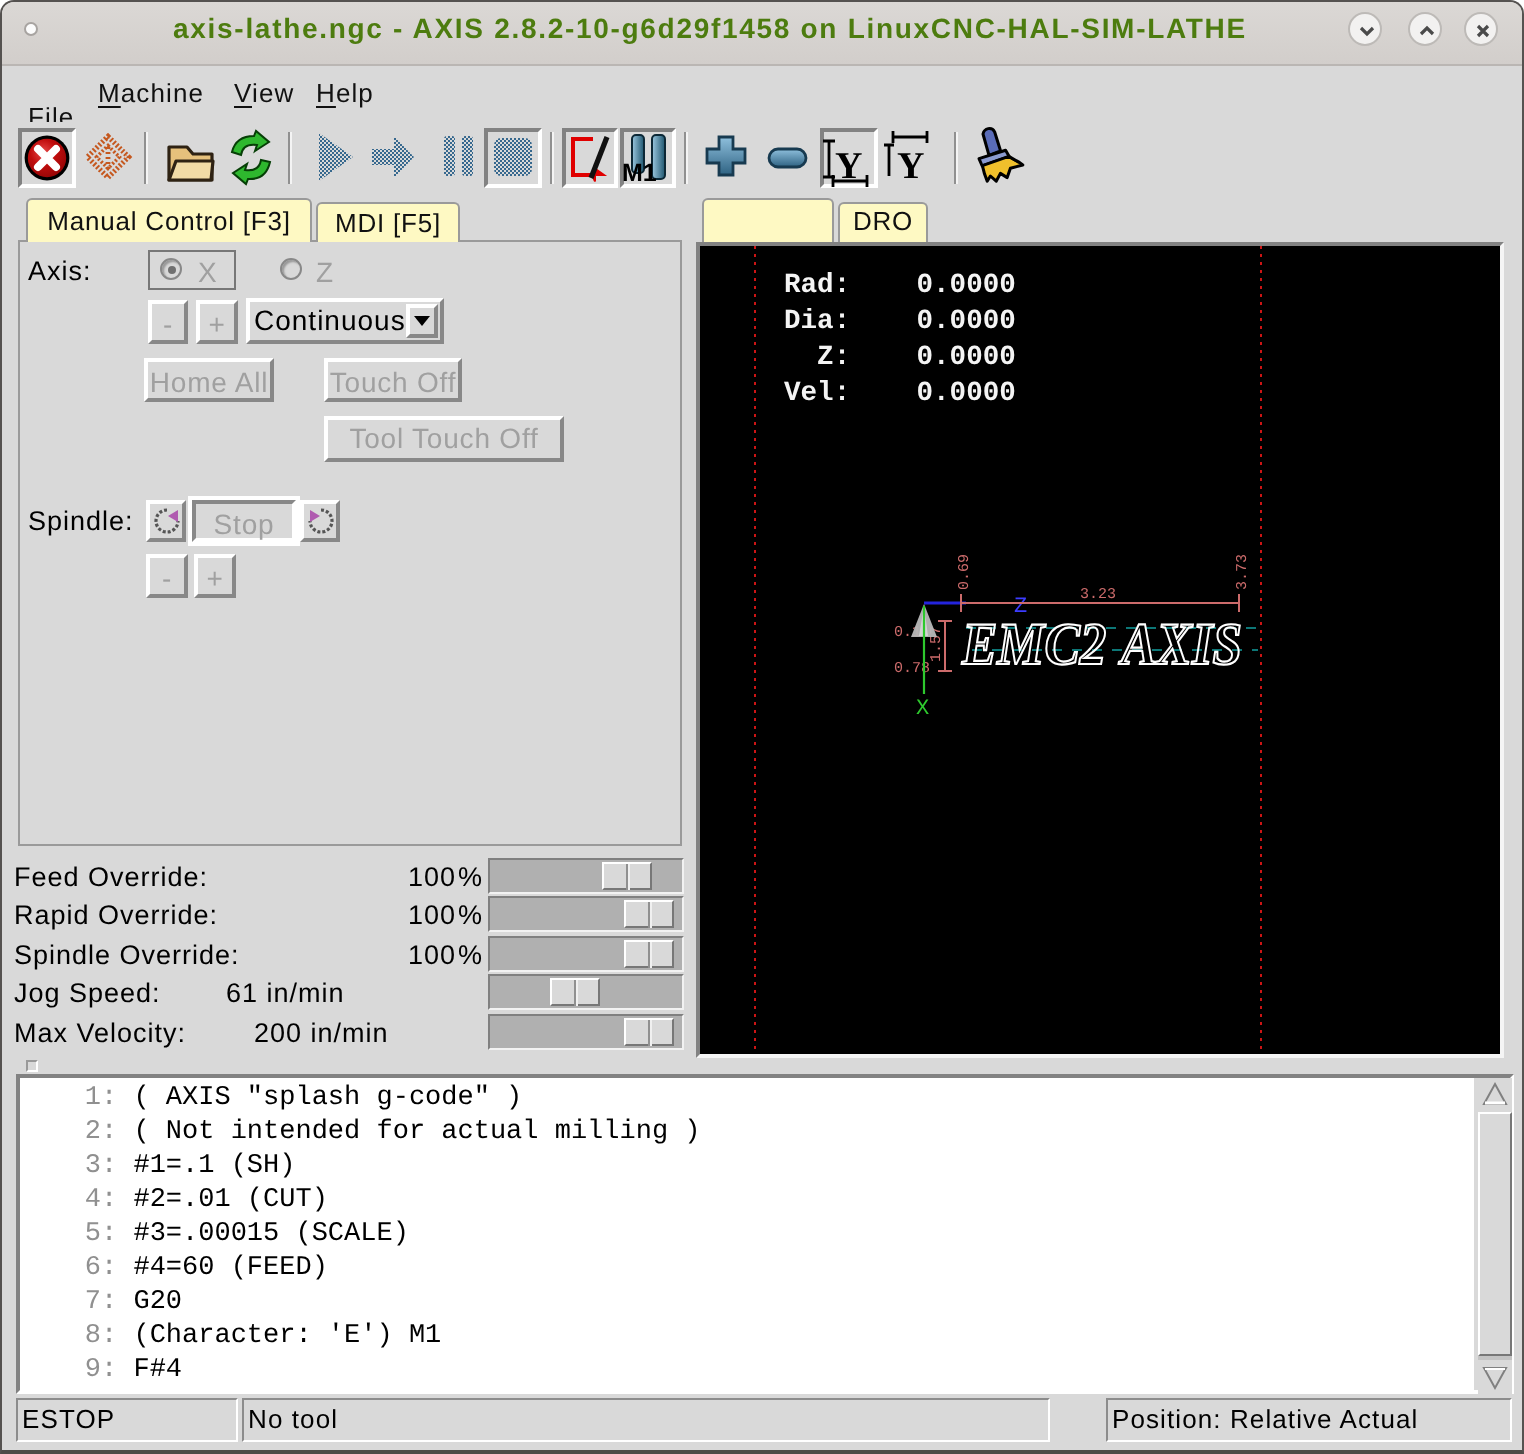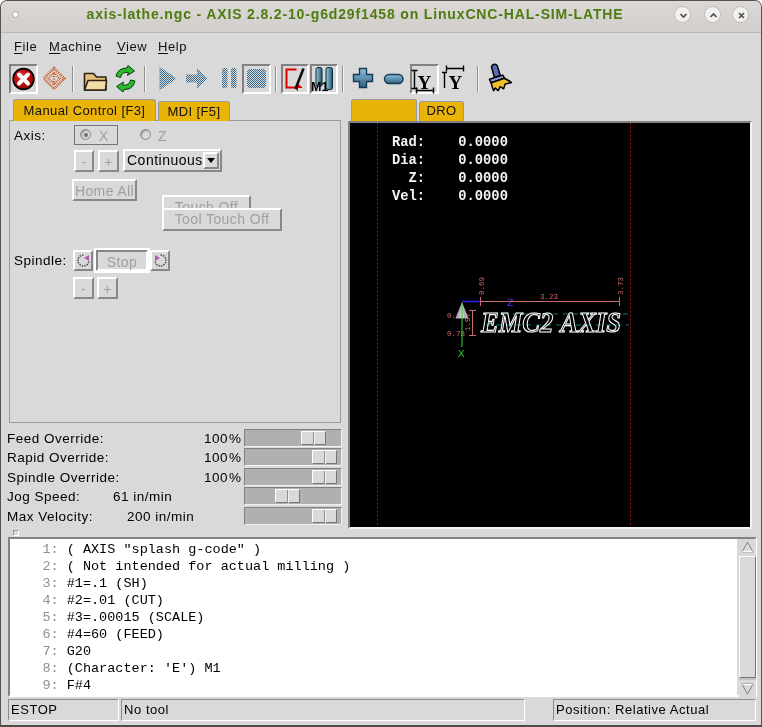--- a/index.html
+++ b/index.html
@@ -21,21 +21,21 @@
 .menu u{text-decoration-thickness:1px;text-underline-offset:2px;}
 #toolbar{position:absolute;left:4px;top:61px;width:754px;height:37px;background:#d9d9d9;}
 .tsep{position:absolute;top:5px;width:2px;height:26px;
  border-left:1px solid #909090;border-right:1px solid #f4f4f4;}
 .sunkbtn{position:absolute;background:#d9d9d9;
  border-top:2px solid #828282;border-left:2px solid #828282;
  border-bottom:2px solid #ffffff;border-right:2px solid #ffffff;}
 
 #nb-left-pane{position:absolute;left:9px;top:120px;width:332px;height:303px;
  border:1px solid #9a9a9a;background:#d9d9d9;}
-.tab{position:absolute;background:#eab308;border:1px solid #9a9a9a;border-bottom:none;
+.tab{position:absolute;background:#fef9c3;border:1px solid #9a9a9a;border-bottom:none;
  border-radius:3px 3px 0 0;font-size:13px;color:#111;text-align:center;letter-spacing:0.4px;}
 .raised{background:#d9d9d9;
  border-top:2px solid #ffffff;border-left:2px solid #ffffff;
  border-bottom:2px solid #888888;border-right:2px solid #888888;}
 .sunken{background:#d9d9d9;
  border-top:2px solid #888888;border-left:2px solid #888888;
  border-bottom:2px solid #ffffff;border-right:2px solid #ffffff;}
 .gbtn{position:absolute;color:#a0a0a0;font-size:14px;text-align:center;letter-spacing:0.4px;}
 .lbl{position:absolute;font-size:13.5px;color:#000;letter-spacing:0.5px;}
 
@@ -86,21 +86,21 @@
     <svg width="13" height="13">
       <path d="M3.5 8l3-3 3 3" stroke="#4a4a4a" stroke-width="1.6" fill="none"></path>
     </svg>
   </div>
 <div class="winbtn" style="left:732px;">
     <svg width="13" height="13">
       <path d="M4 4l5 5M9 4l-5 5" stroke="#4a4a4a" stroke-width="1.6" fill="none"></path>
     </svg>
   </div>
 <div id="menubar">
- <div class="menu" style="left:13px;"><u>F</u>ile</div>
+ <div class="menu" style="left:13px;margin-top:12px;"><u>F</u>ile</div>
  <div class="menu" style="left:48px;"><u>M</u>achine</div>
  <div class="menu" style="left:116px;"><u>V</u>iew</div>
  <div class="menu" style="left:157px;"><u>H</u>elp</div>
 </div>
 <div id="toolbar"></div>
 
 <div class="sunkbtn" style="left:9px;top:64px;width:29px;height:30px;"></div>
 <div class="sunkbtn" style="left:242px;top:64px;width:29px;height:30px;"></div>
 <div class="sunkbtn" style="left:281px;top:64px;width:28px;height:30px;"></div>
 <div class="sunkbtn" style="left:310px;top:64px;width:28px;height:30px;"></div>
@@ -213,21 +213,21 @@
 
 <div class="raised gbtn" style="left:74px;top:150px;width:20px;height:22px;padding-top:2px;">-</div>
 <div class="raised gbtn" style="left:98px;top:150px;width:21px;height:22px;padding-top:2px;">+</div>
 
 <div class="raised" style="left:123px;top:149px;width:99px;height:23px;position:absolute;"></div>
 <div class="lbl" style="left:127px;top:152px;font-size:14px;">Continuous</div>
 <div class="raised abs" style="left:203px;top:152px;width:16px;height:17px;"></div>
 <div class="abs" style="left:207px;top:158px;width:0;height:0;border-left:4px solid transparent;border-right:4px solid transparent;border-top:5px solid #000;"></div>
 
 <div class="raised gbtn" style="left:72px;top:179px;width:65px;height:22px;padding-top:2px;">Home All</div>
-<div class="raised gbtn" style="left:162px;top:195px;width:89px;height:22px;padding-top:2px;">Touch Off</div>
+<div class="raised gbtn" style="left:162px;top:179px;width:69px;height:22px;padding-top:2px;">Touch Off</div>
 <div class="raised gbtn" style="left:162px;top:208px;width:120px;height:23px;padding-top:1px;">Tool Touch Off</div>
 
 <div class="lbl" style="left:14px;top:253px;">Spindle:</div>
 <div class="raised abs" style="left:73px;top:250px;width:20px;height:21px;"></div>
 <div class="abs" style="left:94px;top:248px;width:56px;height:25px;background:#fff;"></div>
 <div class="sunken gbtn" style="left:96px;top:250px;width:52px;height:21px;padding-top:2px;">Stop</div>
 <div class="raised abs" style="left:150px;top:250px;width:20px;height:21px;"></div>
 <div class="raised gbtn" style="left:73px;top:277px;width:21px;height:22px;padding-top:2px;">-</div>
 <div class="raised gbtn" style="left:97px;top:277px;width:21px;height:22px;padding-top:2px;">+</div>
 

